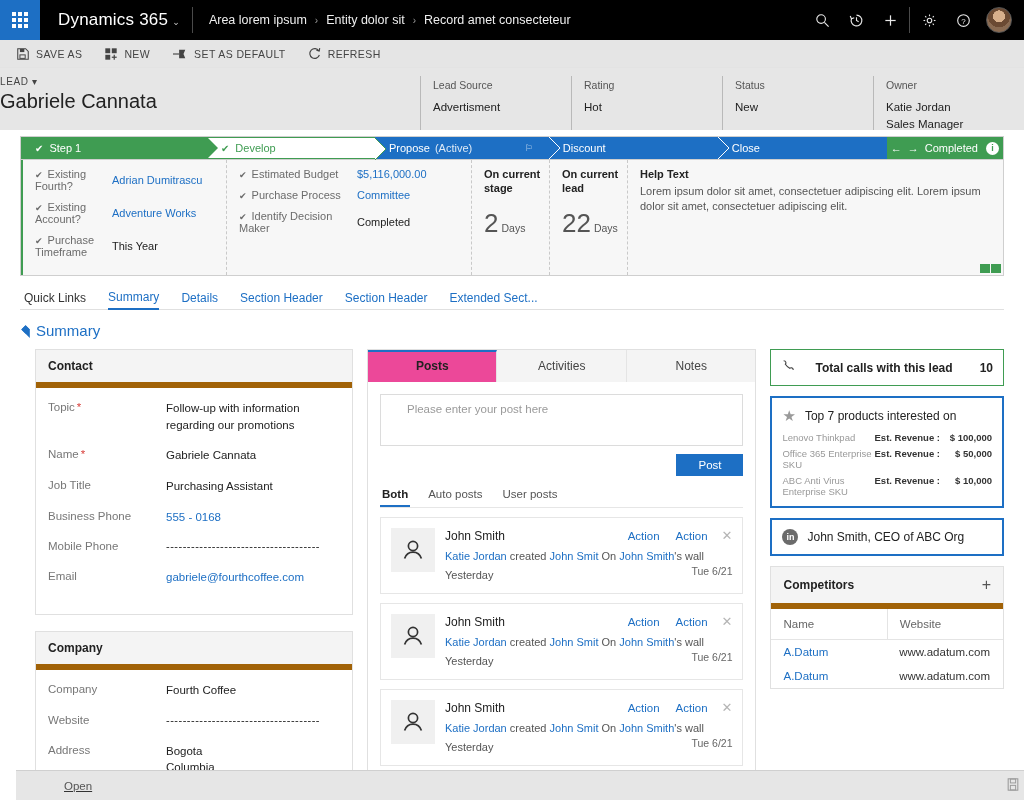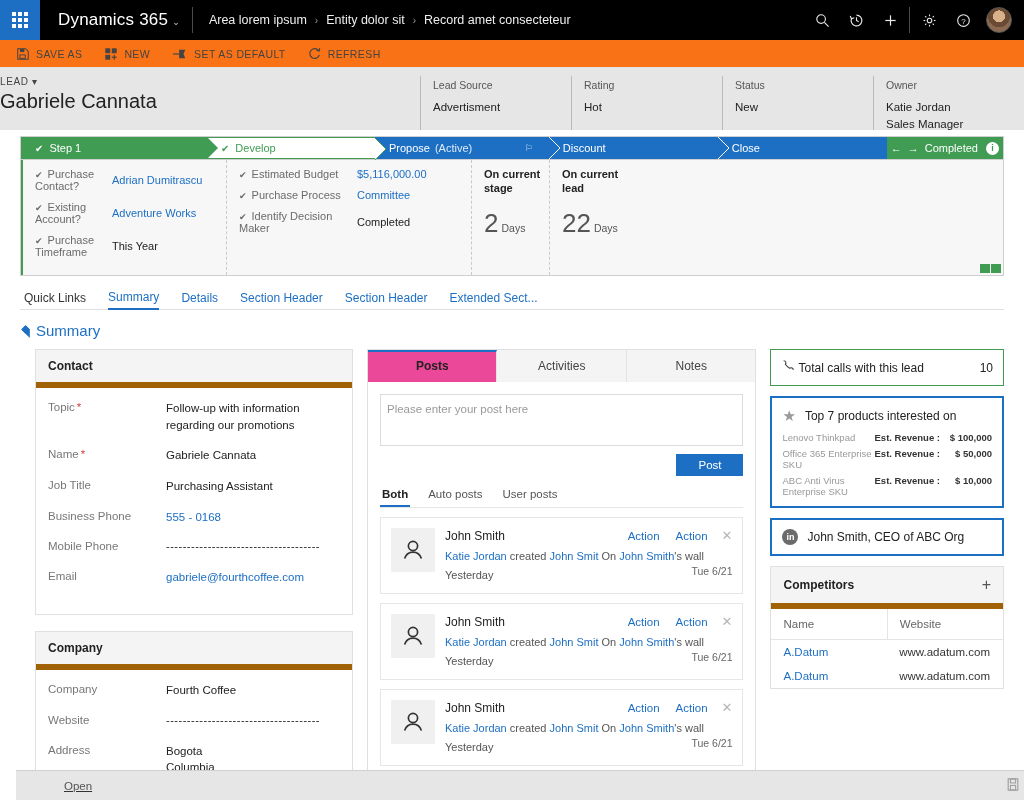--- a/index.html
+++ b/index.html
@@ -18,21 +18,21 @@
   .brand .caret { font-size:9px; color:#ccc; margin-left:4px; }
   .nav-sep { width:1px; height:26px; background:#4a4a4a; margin:0 2px; }
   .crumbs { display:flex; align-items:center; gap:8px; padding-left:14px; font-size:12.5px; color:#eee; }
   .crumbs .sepch { color:#9a9a9a; font-size:10px; }
   .topnav-right { margin-left:auto; display:flex; align-items:center; height:100%; }
   .tn-icon { width:34px; height:40px; display:flex; align-items:center; justify-content:center; color:#e8e8e8; }
   .avatar-img { width:26px; height:26px; border-radius:50%; margin:0 12px 0 6px;
       background:radial-gradient(circle at 50% 35%, #d8b08c 0 30%, #6b4a33 31% 55%, #8a6b52 56% 100%);
       border:1px solid #555; }
   
-  .cmdbar { height:28px; background:#f97316; display:flex; align-items:center; gap:22px; padding:0 16px;
+  .cmdbar { height:28px; background:#e5e5e5; display:flex; align-items:center; gap:22px; padding:0 16px;
       border-bottom:1px solid #e3e3e3; }
   .cmd { display:flex; align-items:center; gap:6px; font-size:10.5px; letter-spacing:.4px; color:#444; }
   .cmd svg { display:block; }
   
   .rec-header { height:62px; background:#e6e6e6; display:flex; align-items:stretch; padding:8px 0 0 0; }
   .rec-title { width:420px; }
   .rec-type { font-size:10px; color:#444; letter-spacing:.6px; }
   .rec-name { font-size:20px; color:#222; margin-top:3px; font-weight:400; }
   .hdr-field { flex:1; border-left:1px solid #b9b9b9; padding:3px 0 0 12px; }
   .hdr-label { font-size:10.5px; color:#555; }
@@ -95,40 +95,40 @@
   .frow .v { flex:1; color:#222; line-height:1.45; }
   .frow .v.link { color:#1d6fc4; }
   .dashes { color:#bbb; letter-spacing:.5px; font-size:11px; }
   
   .ptabs { display:flex; border:1px solid #e0e0e0; border-bottom:none; }
   .ptab { flex:1; text-align:center; padding:9px 0; font-size:12px; color:#444;
       background:#f4f4f4; border-right:1px solid #e4e4e4; }
   .ptab:last-child { border-right:none; }
   .ptab.active { background:#ec4899; color:#222; font-weight:bold; border-top:2px solid #1d6fc4; padding-top:7px; }
   .posts-panel { border:1px solid #e0e0e0; border-top:none; padding:12px; height:420px; }
-  .composer { border:1px solid #dcdcdc; height:52px; padding:8px 6px; font-size:11.5px; color:#9a9a9a; }
+  .composer { border:1px solid #dcdcdc; height:52px; padding:8px 26px; font-size:11.5px; color:#9a9a9a; }
   .post-btn-row { display:flex; justify-content:flex-end; margin-top:8px; }
   .post-btn { background:#1d6fc4; color:#fff; font-size:11.5px; padding:5px 22px; }
   .filters { display:flex; gap:16px; margin-top:8px; border-bottom:1px solid #e6e6e6; }
   .filt { font-size:11.5px; color:#555; padding:4px 2px 5px 2px; }
   .filt.active { color:#222; font-weight:bold; border-bottom:2px solid #1d6fc4; }
   .post { display:flex; gap:10px; border:1px solid #e6e6e6; padding:10px; margin-top:9px; }
   .post-av { width:44px; height:44px; background:#f0f0f0; display:flex; align-items:center; justify-content:center; flex:none; }
   .post-main { flex:1; }
   .post-top { display:flex; align-items:center; }
   .post-name { font-size:12px; color:#222; flex:1; }
   .post-act { font-size:11.5px; color:#1d6fc4; margin-left:16px; }
   .post-x { color:#b5b5b5; font-size:13px; margin-left:14px; }
   .post-body { font-size:11px; color:#555; margin-top:5px; line-height:1.5; }
   .post-body .lk { color:#1d6fc4; }
   .post-foot { display:flex; }
   .post-date { margin-left:auto; font-size:10.5px; color:#666; }
   
   .rc { margin-bottom:10px; }
-  .rc.green { border:1px solid #3f9c52; padding:9px 10px; display:flex; align-items:center; gap:3px; }
+  .rc.green { border:1px solid #3f9c52; padding:9px 10px; display:flex; align-items:center; gap:20px;font-weight:bold; }
   .rc.blue { border:2px solid #1d6fc4; padding:9px 10px; }
   .rc.blue2 { border:2px solid #1d6fc4; padding:9px 10px; display:flex; align-items:center; gap:9px; }
   .rc-title { font-size:12px; color:#222; }
   .rc-count { margin-left:auto; font-size:12px; color:#222; }
   .prod-head { display:flex; align-items:center; gap:9px; margin-bottom:7px; }
   .prod-row { display:flex; font-size:9.5px; margin-top:5px; }
   .prod-row .nm { color:#999; flex:1; }
   .prod-row .rv { color:#333; font-weight:bold; }
   .prod-row .amt { color:#333; font-weight:bold; width:52px; text-align:right; }
   .star { color:#9a9a9a; font-size:15px; }
@@ -328,21 +328,21 @@
     <div class="bpf-end">
       <span class="arw">←</span>
       <span class="arw">→</span>
       <span>Completed</span>
       <span class="info">i</span>
     </div>
   </div>
   <div class="bpf-body">
     <div class="bpf-col c1">
       <div class="bpf-row">
-        <span class="lbl"><span class="ck">✔</span><span>Purchase Contact?</span></span>
+        <span class="lbl"><span class="ck">✔</span><span>Existing Fourth?</span></span>
         <span class="val link">Adrian Dumitrascu</span>
       </div>
       <div class="bpf-row">
         <span class="lbl"><span class="ck">✔</span><span>Existing Account?</span></span>
         <span class="val link">Adventure Works</span>
       </div>
       <div class="bpf-row">
         <span class="lbl"><span class="ck">✔</span><span>Purchase Timeframe</span></span>
         <span class="val">This Year</span>
       </div>
@@ -361,20 +361,24 @@
         <span class="val">Completed</span>
       </div>
     </div>
     <div class="bpf-stat">
       <div class="t">On current stage</div>
       <div><span class="num">2</span><span class="unit">Days</span></div>
     </div>
     <div class="bpf-stat">
       <div class="t">On current lead</div>
       <div><span class="num">22</span><span class="unit">Days</span></div>
+    </div>
+    <div class="bpf-help">
+      <div class="t">Help Text</div>
+      <div class="p">Lorem ipsum dolor sit amet, consectetuer adipiscing elit. Lorem ipsum dolor sit amet, consectetuer adipiscing elit.</div>
     </div>
   </div>
   <div class="bpf-corner">
       <i></i>
       <i></i>
     </div>
 </div>
 
 <div class="tabrow">
   <div class="tab static">Quick Links</div>

